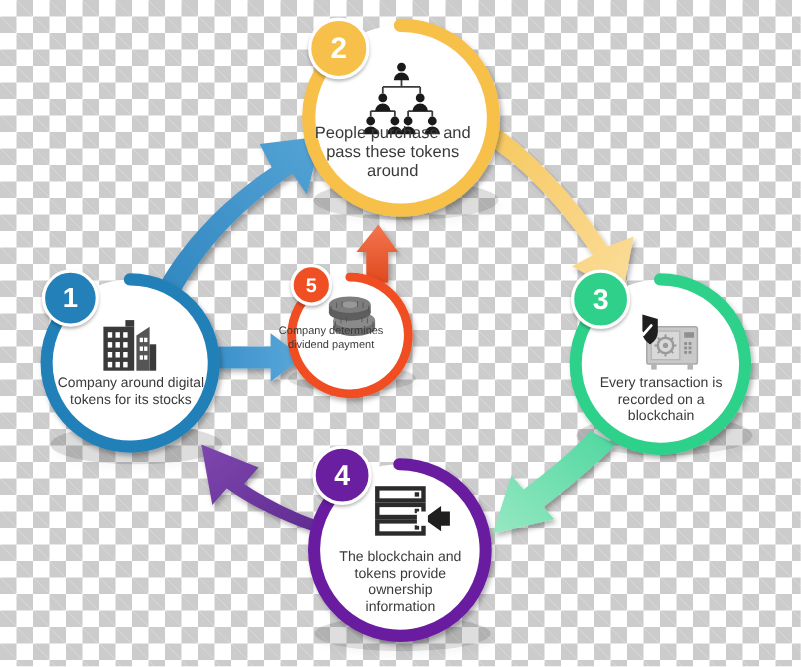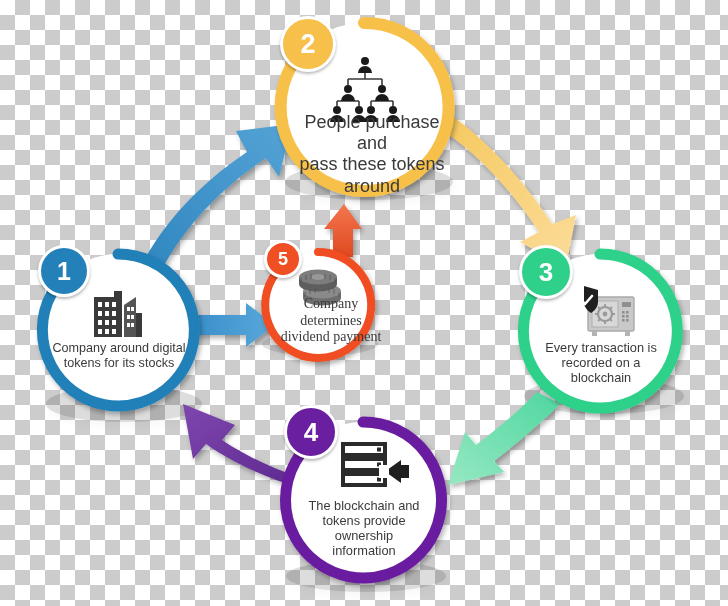--- a/index.html
+++ b/index.html
@@ -328,29 +328,29 @@
     <span>4</span>
   </div>
 
   <div class="badge" style="left:264px; top:240px; width:38px; height:38px; background:#f04e23; font-size:18px;">
     <span>5</span>
   </div>
 
   <div class="node-label" style="left:46px; top:341px; width:146px; font-size:12.6px;">Company around digital
 tokens for its stocks</div>
 
-  <div class="node-label" style="left:299px; top:112px; width:146px; font-size:18px;">People purchase and
+  <div class="node-label" style="left:284px; top:112px; width:146px; font-size:15px;">People purchase and
 pass these tokens
 around</div>
 
   <div class="node-label" style="left:292px; top:498px; width:144px; font-size:12.8px;">The blockchain and
 tokens provide
 ownership
 information</div>
 
   <div class="node-label" style="left:530px; top:340px; width:142px; font-size:12.8px;">Every transaction is
 recorded on a
 blockchain</div>
 
-  <div class="node-label" style="left:278px; top:296px; width:106px; font-size:14px;font-family:Liberation Serif, serif;">Company determines
+  <div class="node-label" style="left:248px; top:296px; width:106px; font-size:10px;">Company determines
 dividend payment</div>
 
 </div>
 
 </body></html>

